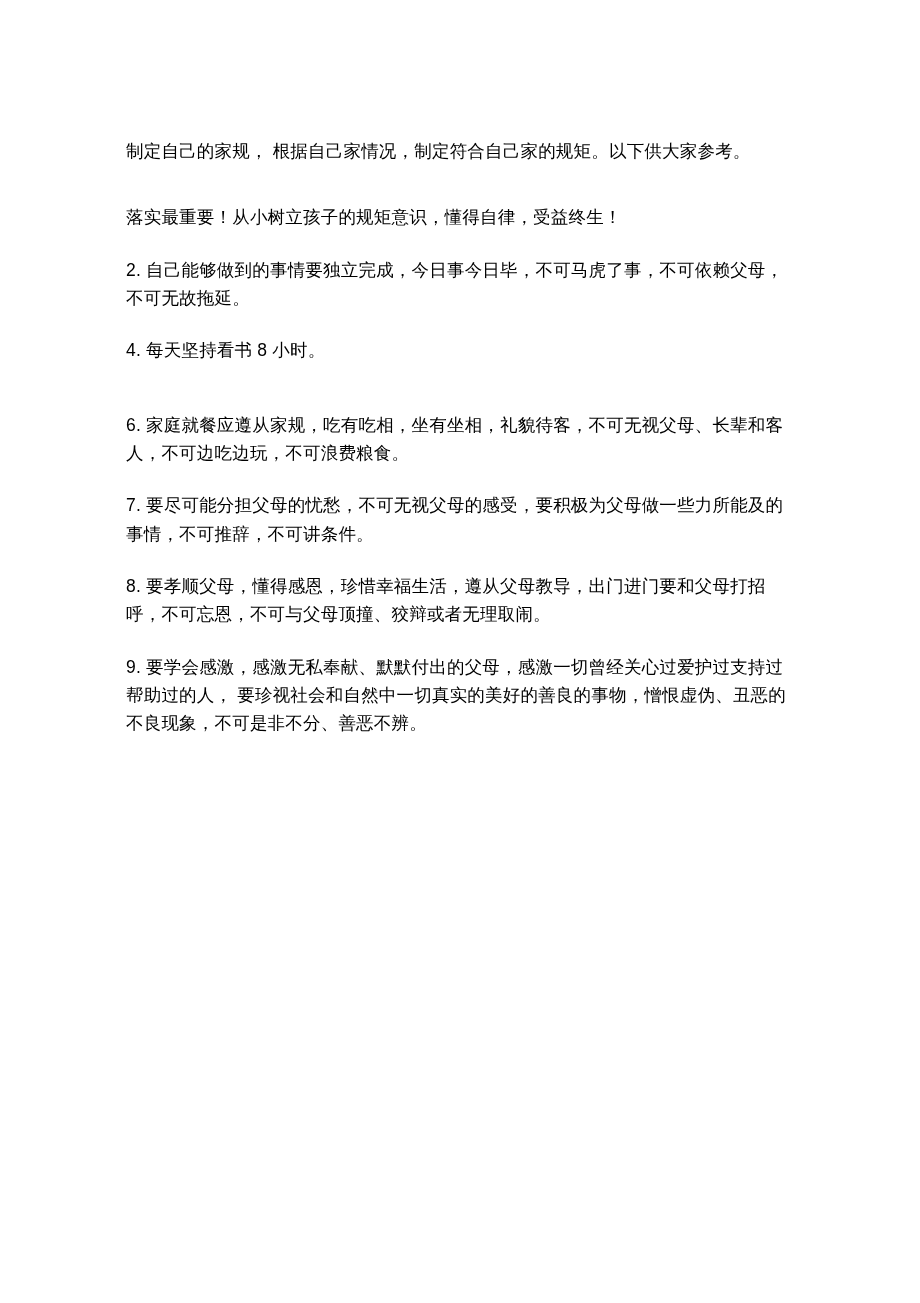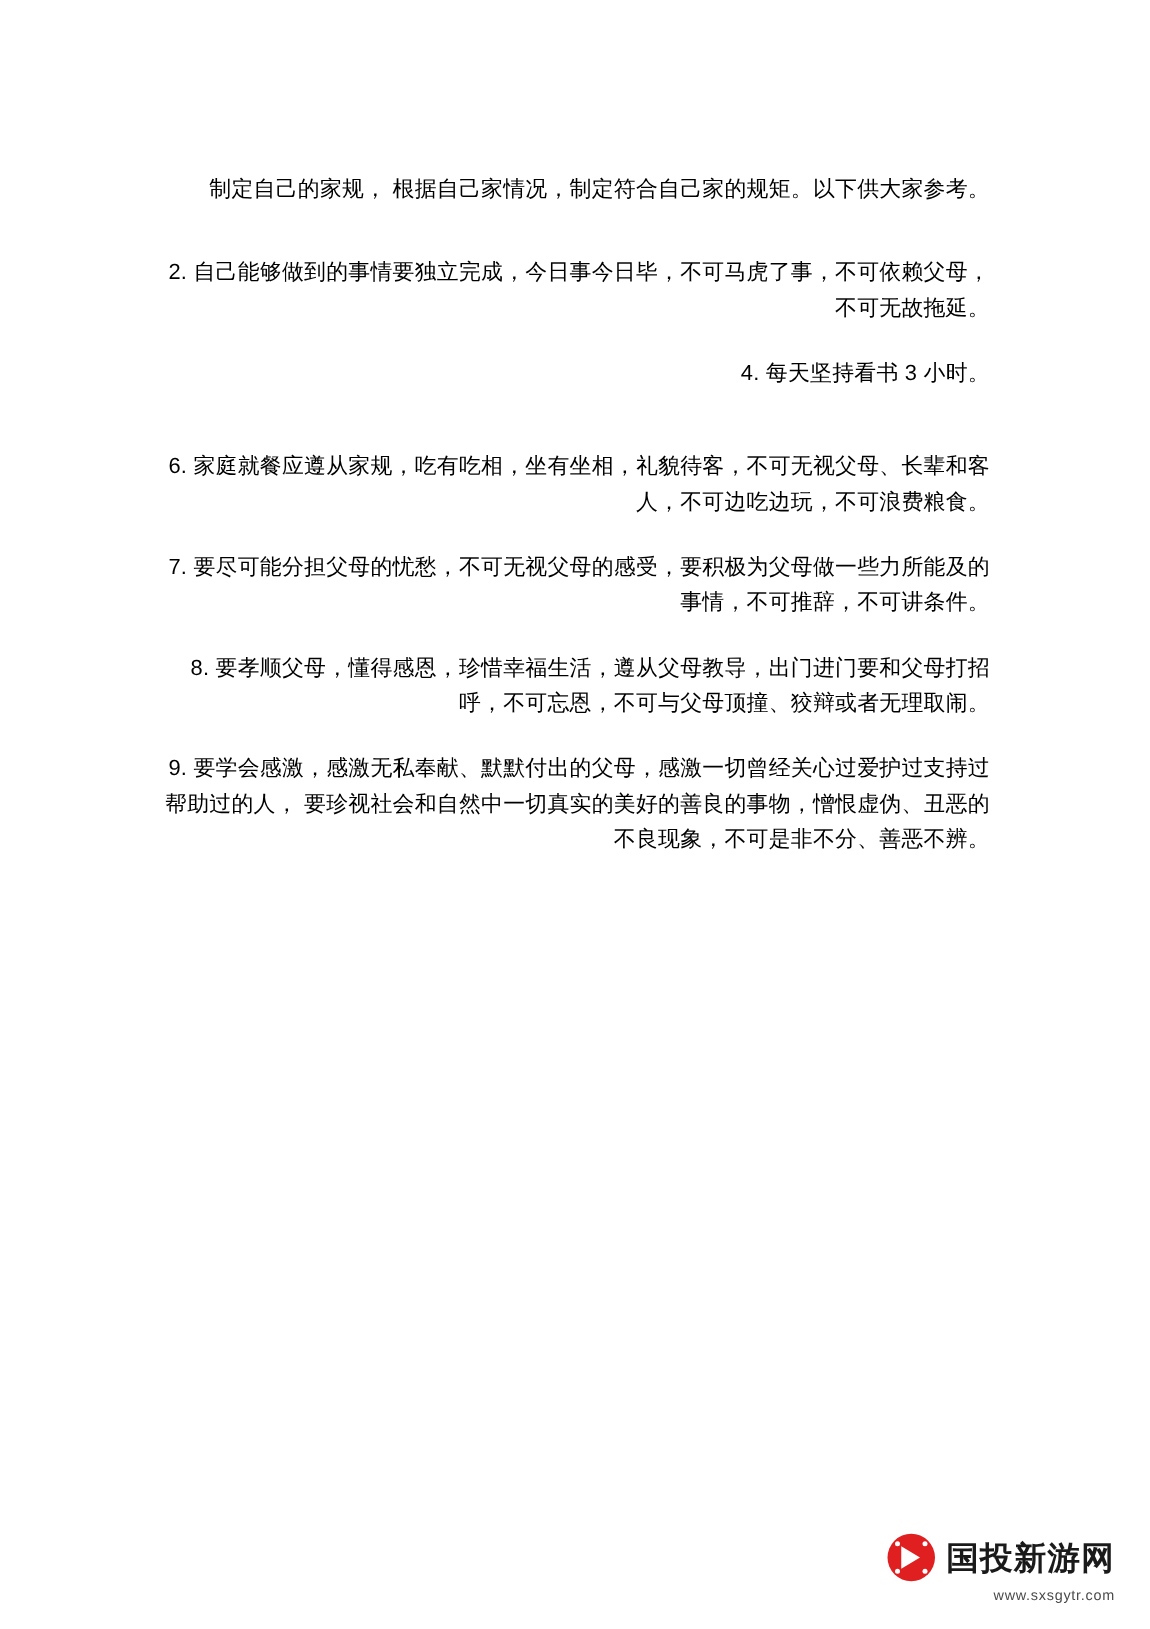--- a/index.html
+++ b/index.html
@@ -26,21 +26,21 @@
     position: absolute;
     left: 126px;
     top: 137px;
     width: 666px;
   }
   .para {
     font-size: 17.5px;
     line-height: 1.62;
     letter-spacing: 0.2px;
     margin: 0 0 0 0;
-    text-align: right;
+    text-align: left;
     white-space: pre-wrap;
     word-break: break-all;
   }
   .gap-lg { margin-bottom: 38px; }
   .gap-md { margin-bottom: 24px; }
   .gap-xl { margin-bottom: 46px; }
 
   
   .watermark {
     position: absolute;
@@ -97,34 +97,23 @@
     font-family: "Liberation Sans", "DejaVu Sans", sans-serif;
   }
 </style>
 </head>
 <body>
 
 <div class="page">
 
   <div class="content">
     <p class="para gap-lg">制定自己的家规， 根据自己家情况，制定符合自己家的规矩。以下供大家参考。</p>
+    <p class="para gap-md">落实最重要！从小树立孩子的规矩意识，懂得自律，受益终生！</p>
     <p class="para gap-md">2. 自己能够做到的事情要独立完成，今日事今日毕，不可马虎了事，不可依赖父母，不可无故拖延。</p>
-    <p class="para gap-xl">4. 每天坚持看书 3 小时。</p>
+    <p class="para gap-xl">4. 每天坚持看书 8 小时。</p>
     <p class="para gap-md">6. 家庭就餐应遵从家规，吃有吃相，坐有坐相，礼貌待客，不可无视父母、长辈和客人，不可边吃边玩，不可浪费粮食。</p>
     <p class="para gap-md">7. 要尽可能分担父母的忧愁，不可无视父母的感受，要积极为父母做一些力所能及的事情，不可推辞，不可讲条件。</p>
     <p class="para gap-md">8. 要孝顺父母，懂得感恩，珍惜幸福生活，遵从父母教导，出门进门要和父母打招呼，不可忘恩，不可与父母顶撞、狡辩或者无理取闹。</p>
     <p class="para">9. 要学会感激，感激无私奉献、默默付出的父母，感激一切曾经关心过爱护过支持过帮助过的人， 要珍视社会和自然中一切真实的美好的善良的事物，憎恨虚伪、丑恶的不良现象，不可是非不分、善恶不辨。</p>
   </div>
 
-  <div class="watermark">
-    <div class="wm-row">
-      <span class="wm-logo">
-        <span class="wm-dot d1"></span>
-        <span class="wm-dot d2"></span>
-        <span class="wm-dot d3"></span>
-        <span class="wm-dot d4"></span>
-      </span>
-      <span class="wm-text">国投新游网</span>
-    </div>
-    <div class="wm-url">www.sxsgytr.com</div>
-  </div>
 
 </div>
 
 </body></html>

